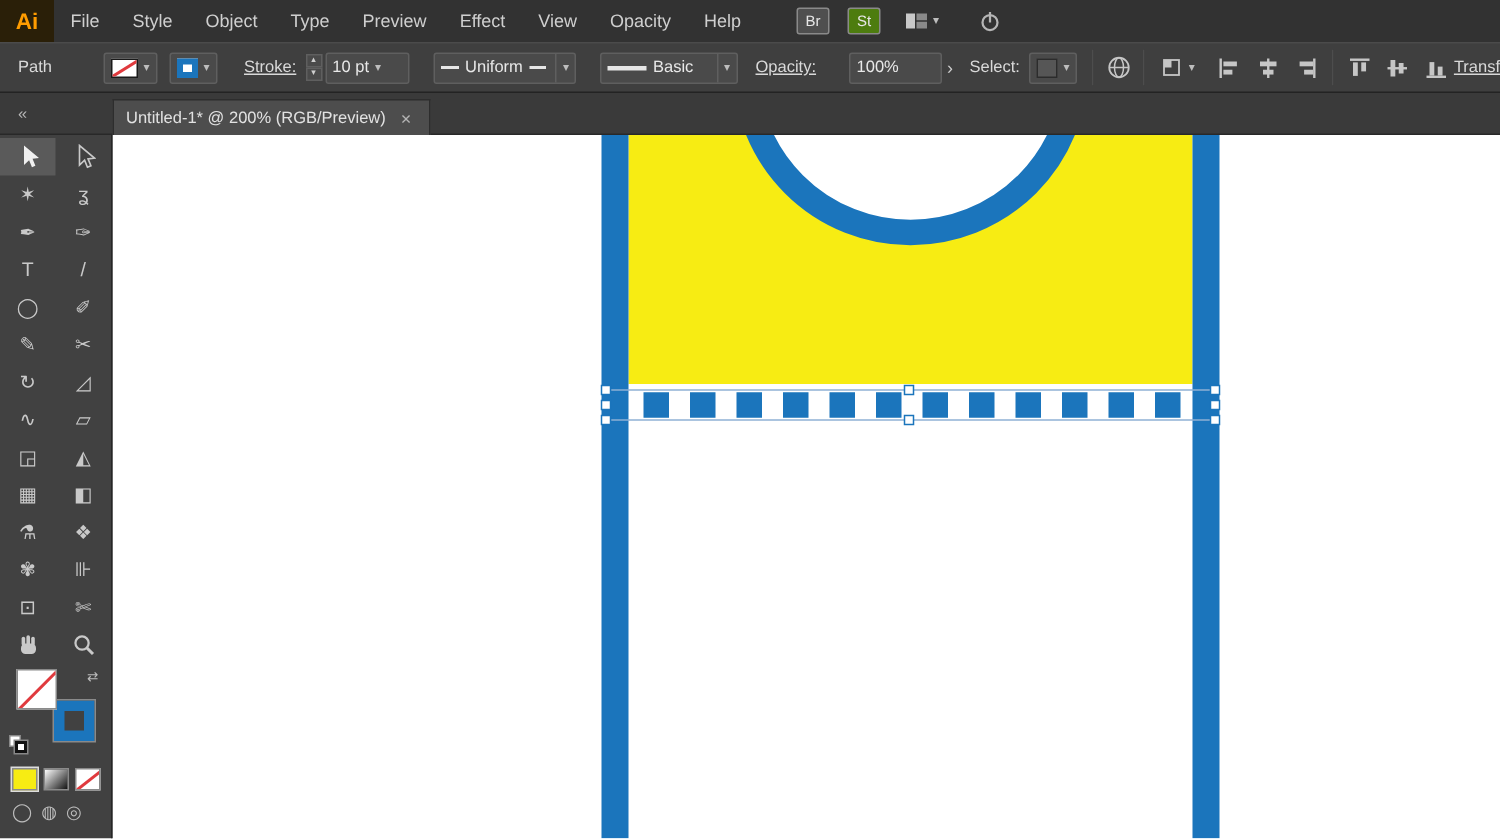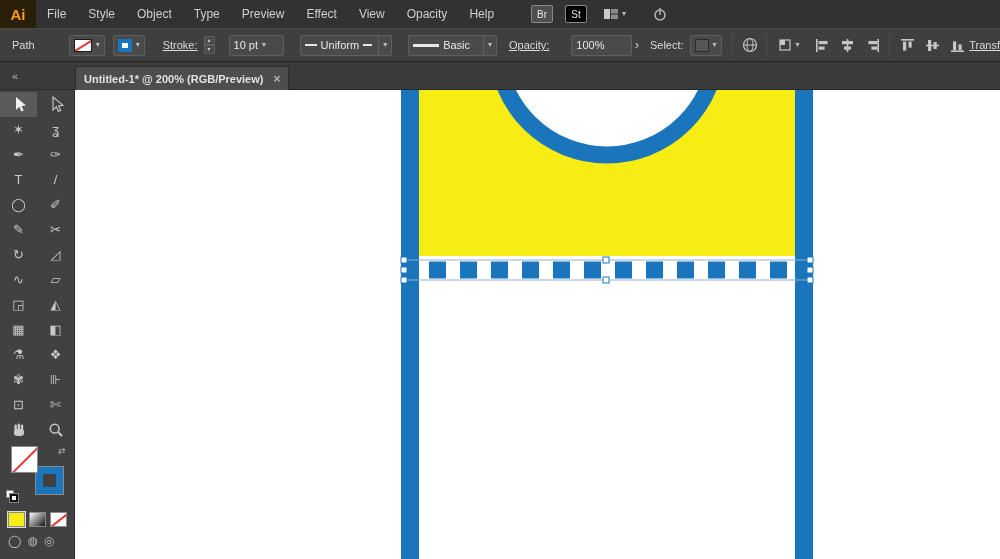--- a/index.html
+++ b/index.html
@@ -9,21 +9,21 @@
 
   
   #menubar { position:absolute; left:0; top:0; width:1000px; height:28px;
              background:#323232; display:flex; align-items:center; z-index:5; }
   .ai-logo { width:36px; height:28px; background:#2a1f08; color:var(--accent-orange,#ff9c00);
              font-weight:bold; font-size:15px; display:flex; align-items:center; justify-content:center; }
   .menu-item { color:#cfcfcf; font-size:12px; padding:0 11px; line-height:28px; cursor:default; }
   .chip { height:18px; min-width:22px; margin-left:12px; padding:0 3px; border-radius:2px;
           background:#4f4f4f; border:1px solid #8a8a8a; color:#e6e6e6; font-size:10px;
           display:flex; align-items:center; justify-content:center; }
-  .chip-st { background:#000000; }
+  .chip-st { background:#4d7c0f; }
   .ws { display:flex; align-items:center; gap:3px; margin-left:16px; }
   .chev { color:#bdbdbd; font-size:8px; line-height:1; }
   .touch-wrap { margin-left:26px; display:flex; align-items:center; }
 
   
   #controlbar { position:absolute; left:0; top:28px; width:1000px; height:34px;
                 background:#3f3f3f; border-top:1px solid #4b4b4b; border-bottom:1px solid #232323;
                 display:flex; align-items:center; color:#d9d9d9; font-size:11px;
                 overflow:hidden; white-space:nowrap; z-index:5; }
   .cb-label { color:#d9d9d9; }
@@ -44,21 +44,21 @@
   .align-icon { width:17px; height:17px; display:flex; align-items:center; justify-content:center; }
   .flyout { color:#cfcfcf; font-size:12px; padding:0 3px; }
 
   
   #tabbar { position:absolute; left:0; top:62px; width:1000px; height:28px;
             background:#3a3a3a; border-bottom:1px solid #282828; z-index:4; }
   .collapse-btn { position:absolute; left:4px; top:5px; width:22px; height:17px; color:#b8b8b8;
                   font-size:11px; display:flex; align-items:center; justify-content:center; }
   .doc-tab { position:absolute; left:75px; top:4px; height:24px; min-width:212px; background:#4d4d4d;
              border:1px solid #2d2d2d; border-bottom:none; color:#e2e2e2; font-size:11px;
-             display:flex; align-items:center; padding:0 8px; gap:10px;font-weight:bold; }
+             display:flex; align-items:center; padding:0 8px; gap:10px; }
   .tab-close { color:#b5b5b5; font-size:12px; }
 
   
   #toolbar { position:absolute; left:0; top:90px; width:75px; height:469px;
              background:#414141; border-right:1px solid #262626; z-index:3; }
   .tool-grid { display:grid; grid-template-columns:1fr 1fr; grid-auto-rows:25px; padding-top:2px; }
   .tool { display:flex; align-items:center; justify-content:center; }
   .tool.selected { background:#5a5a5a; }
   .tool .tg { color:#c9c9c9; font-size:13px; line-height:1; }
   .fillstroke { position:relative; height:66px; }
@@ -133,21 +133,21 @@
     <div class="combo" style="margin-left:8px">
       <span class="swatch-stroke"></span>
       <span class="chev">▾</span>
     </div>
 
     <span class="cb-label cb-link" style="margin-left:18px">Stroke:</span>
     <span class="stepper">
       <span>▴</span>
       <span>▾</span>
     </span>
-    <div class="combo" style="margin-left:14px;width:58px;">
+    <div class="combo" style="margin-left:2px;width:58px;">
       <span>10 pt</span>
       <span class="chev">▾</span>
     </div>
 
     <div class="combo" style="margin-left:16px;width:98px">
       <span class="profile-line" style="width:12px"></span>
       <span>Uniform</span>
       <span class="profile-line" style="flex:1"></span>
       <span class="divider"></span>
       <span class="chev">▾</span>

